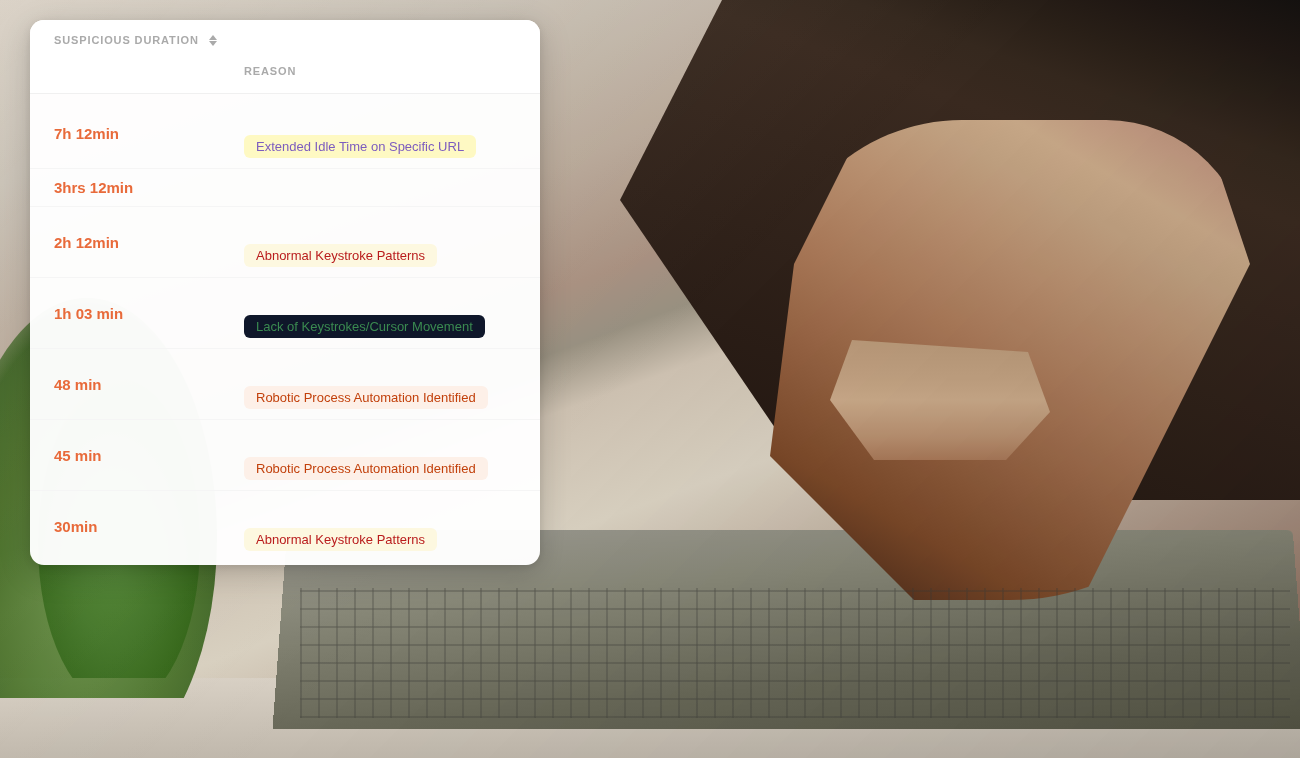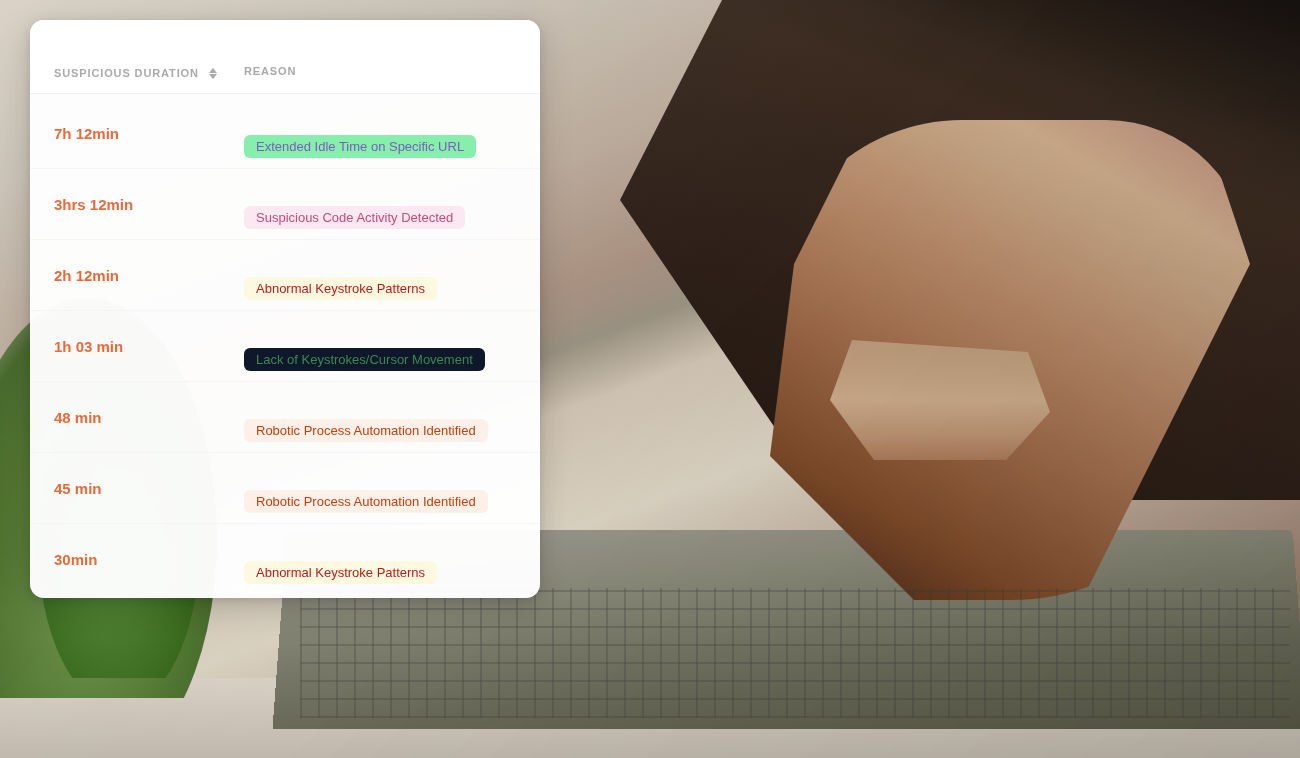--- a/index.html
+++ b/index.html
@@ -28,21 +28,21 @@
       width: 510px;
       background: rgba(255, 255, 255, 0.97);
       border-radius: 14px;
       box-shadow: 0 8px 32px rgba(0,0,0,0.18), 0 2px 8px rgba(0,0,0,0.10);
       z-index: 10;
       overflow: hidden;
     }
 
     .table-header {
       display: flex;
-      align-items: flex-end;
+      align-items: flex-start;
       padding: 14px 24px;
       border-bottom: 1.5px solid #f0f0f0;
       background: #fff;
       gap: 0;
     }
 
     .col-duration {
       width: 190px;
       display: flex;
       align-items: center;
@@ -112,21 +112,21 @@
 
     .reason-badge {
       display: inline-block;
       padding: 4px 12px;
       border-radius: 6px;
       font-size: 13px;
       font-weight: 500;
     }
 
     .badge-purple {
-      background: #86efac;
+      background: #fef9c3;
       color: #7c5cbf;
     }
 
     .badge-blue {
       background: #e8f0f8;
       color: #4a7abf;
     }
 
     .badge-pink {
       background: #fce8f0;
@@ -188,21 +188,20 @@
       <span class="header-label">REASON</span>
     </div>
   </div>
   <div class="table-body" id="table-body">
   <div class="table-row">
         <div class="duration-value">7h 12min</div>
         <div class="col-reason"><span class="reason-badge badge-purple">Extended Idle Time on Specific URL</span></div>
       </div>
       <div class="table-row">
         <div class="duration-value">3hrs 12min</div>
-        <div class="col-reason"><span class="reason-badge badge-pink">Suspicious Code Activity Detected</span></div>
       </div>
       <div class="table-row">
         <div class="duration-value">2h 12min</div>
         <div class="col-reason"><span class="reason-badge badge-yellow">Abnormal Keystroke Patterns</span></div>
       </div>
       <div class="table-row">
         <div class="duration-value">1h 03 min</div>
         <div class="col-reason"><span class="reason-badge badge-green">Lack of Keystrokes/Cursor Movement</span></div>
       </div>
       <div class="table-row">

